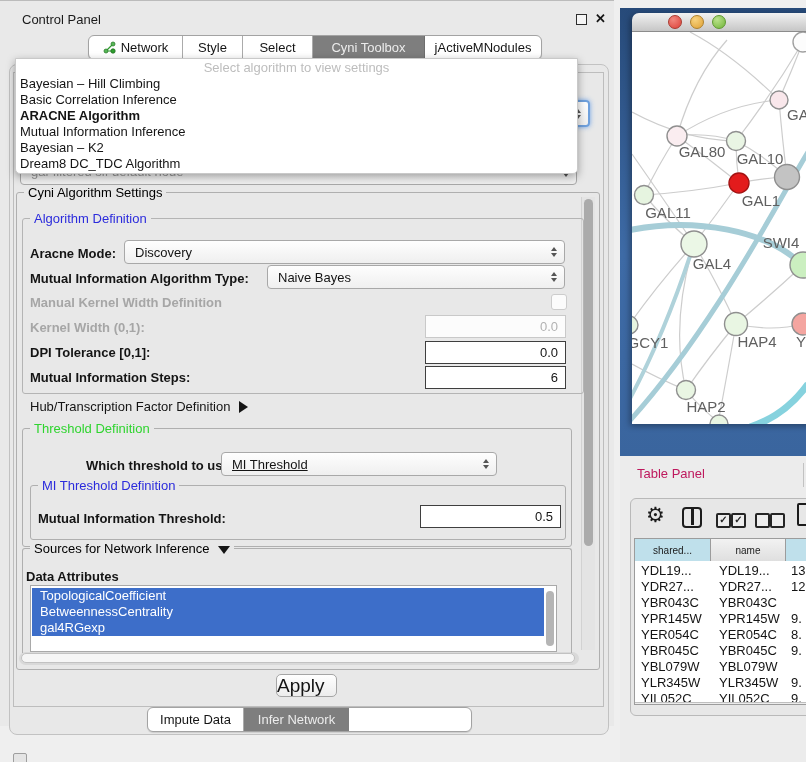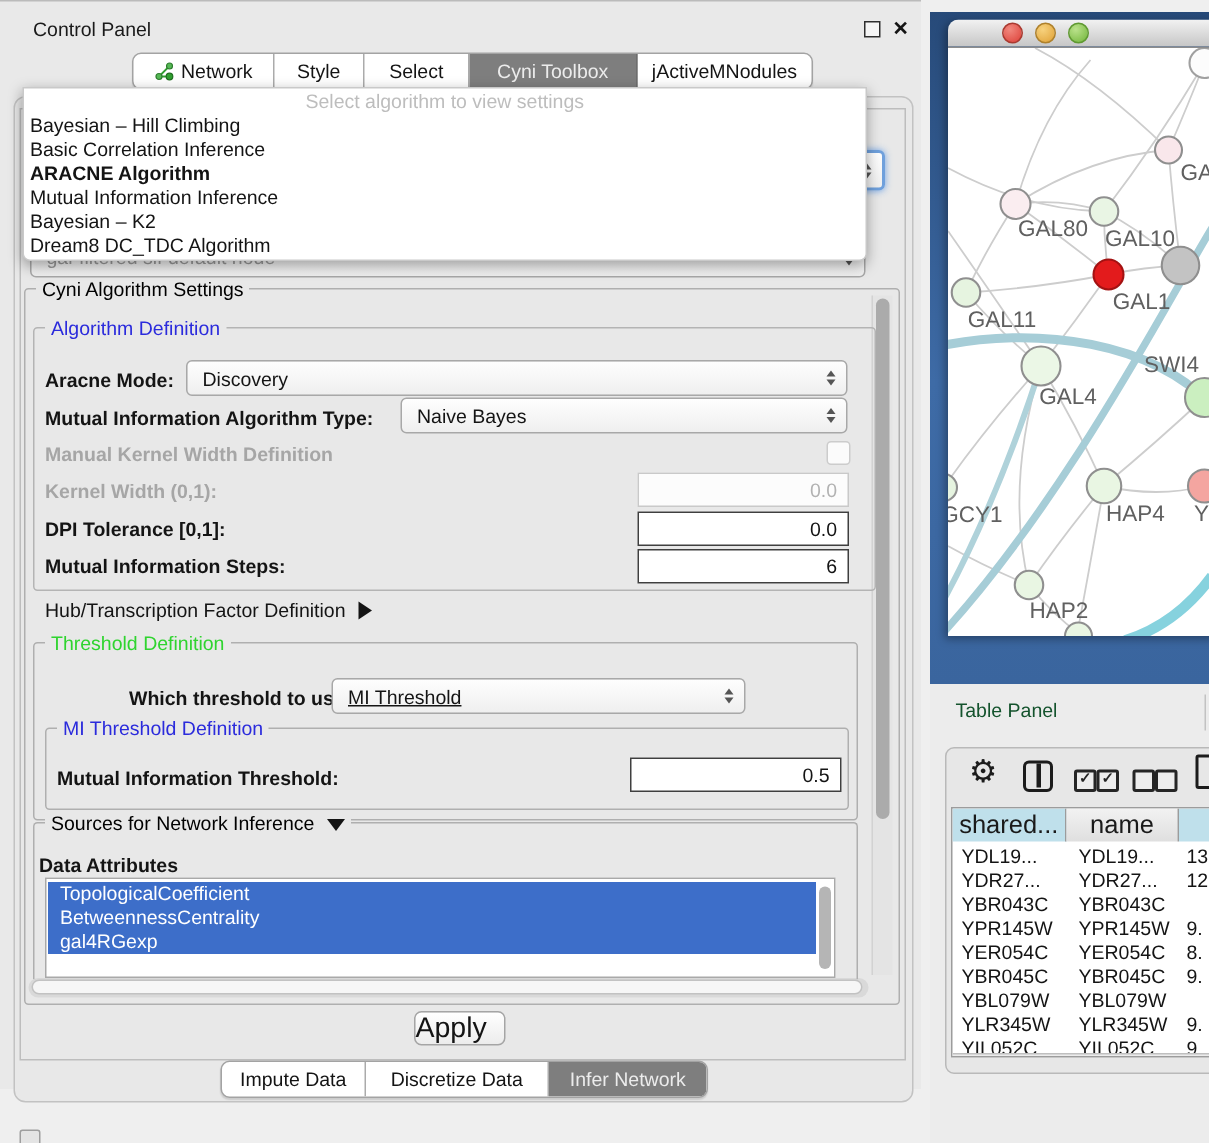--- a/index.html
+++ b/index.html
@@ -21,21 +21,21 @@
   .seg:last-child{border-right:none;}
   .seg.sel{background:#7E7E7E;color:#ECECEC;border-right-color:#6E6E6E;}
   .popup{position:absolute;background:#FFF;border:1px solid #C9C9C9;border-radius:0 0 5px 5px;box-shadow:0 3px 9px rgba(0,0,0,.35);z-index:40;}
   .pitem{height:16px;line-height:16px;font-size:13px;color:#141414;padding-left:4px;white-space:nowrap;}
   .pprompt{height:17px;line-height:17px;font-size:13px;color:#BDBDBD;text-align:center;}
   .tri-r{display:inline-block;width:0;height:0;border-top:6px solid transparent;border-bottom:6px solid transparent;border-left:9px solid #141414;margin-left:9px;vertical-align:-2px;}
   .tri-d{display:inline-block;width:0;height:0;border-left:6px solid transparent;border-right:6px solid transparent;border-top:8px solid #141414;margin-left:8px;vertical-align:-1px;}
   .listitem{height:16px;line-height:16px;font-size:13px;color:#FFF;background:#3D6EC9;padding-left:8px;margin:0 12px 0 1px;white-space:nowrap;}
   .btn{position:absolute;background:linear-gradient(#FFFFFF,#ECECEC);border:1px solid #A5A5A5;border-radius:5px;font-size:19px;color:#141414;display:flex;align-items:center;justify-content:flex-start;box-sizing:border-box;}
   .tl{position:absolute;width:14px;height:14px;border-radius:50%;box-sizing:border-box;}
-  .thead-cell{position:absolute;height:22px;box-sizing:border-box;border-right:1px solid #9C9C9C;font-size:17px;color:#1A1A1A;display:flex;align-items:center;justify-content:center;}
+  .thead-cell{position:absolute;height:22px;box-sizing:border-box;border-right:1px solid #9C9C9C;font-size:10px;color:#1A1A1A;display:flex;align-items:center;justify-content:center;}
   .trow-cell{position:absolute;height:16px;font-size:13px;color:#141414;line-height:16px;white-space:nowrap;overflow:hidden;}
   .ckbx{position:absolute;width:11px;height:11px;border:2px solid #252525;border-radius:2px;background:#EDEDED;font-size:10px;font-weight:bold;color:#252525;line-height:9px;text-align:center;}
   svg text{font-family:"Liberation Sans",sans-serif;}
 </style>
 </head>
 <body>
 
 <div id="app">
 
   <div class="a" style="left:0;top:8;width:614px;height:725px;background:#E9E9E9;border-top:1px solid #BBB;"></div>
@@ -177,23 +177,20 @@
     <div class="a" style="right:2px;top:5px;width:8px;height:55px;background:#B5B5B5;border-radius:4px;"></div>
   </div>
 
   <div class="btn" style="left:276px;top:674px;width:61px;height:23px;">
     <span>Apply</span>
   </div>
 
   <div class="tabbar" style="left:147px;top:707px;width:323px;height:23px;">
     <div class="seg" style="width:96px;">
       <span>Impute Data</span>
-    </div>
-    <div class="seg" style="width:122px;">
-      <span>Discretize Data</span>
     </div>
     <div class="seg sel" style="width:105px;">
       <span>Infer Network</span>
     </div>
   </div>
 
   <div class="a" style="left:13px;top:753px;width:12px;height:12px;border:1px solid #9E9E9E;background:#E4E4E4;border-radius:2px;"></div>
 
   <div class="a" style="left:620px;top:8px;width:186px;height:448px;background:linear-gradient(180deg,#274A79 0%,#3E6BA6 55%,#3A659E 100%);"></div>
 
@@ -270,21 +267,21 @@
           <text x="16" y="316" text-anchor="middle">GCY1</text>
           <text x="125" y="315" text-anchor="middle">HAP4</text>
           <text x="74" y="380" text-anchor="middle">HAP2</text>
           <text x="164" y="315">Y</text>
         </g>
       </svg>
     </div>
   </div>
 
   <div class="a" style="left:620px;top:456px;width:186px;height:306px;background:#ECECEC;"></div>
-  <div class="lbl" style="left:637px;top:467px;color:#14532d;">Table Panel</div>
+  <div class="lbl" style="left:637px;top:467px;color:#be185d;">Table Panel</div>
   <div class="a" style="left:803px;top:463px;width:1px;height:24px;background:#C2C2C2;"></div>
 
   <div class="a" style="left:630px;top:498px;width:186px;height:218px;background:#E7E7E7;border:1px solid #B9B9B9;border-radius:6px;box-sizing:border-box;"></div>
 
   <div class="a" style="left:646px;top:504px;font-size:21px;color:#1C1C1C;line-height:22px;">⚙</div>
   <div class="a" style="left:682px;top:507px;width:20px;height:21px;border:2.5px solid #1C1C1C;border-radius:4px;box-sizing:border-box;">
     <div class="a" style="left:7px;top:0;width:2.5px;height:16px;background:#1C1C1C;"></div>
   </div>
   <div class="ckbx" style="left:716px;top:513px;">✓</div>
   <div class="ckbx" style="left:731px;top:513px;">✓</div>

